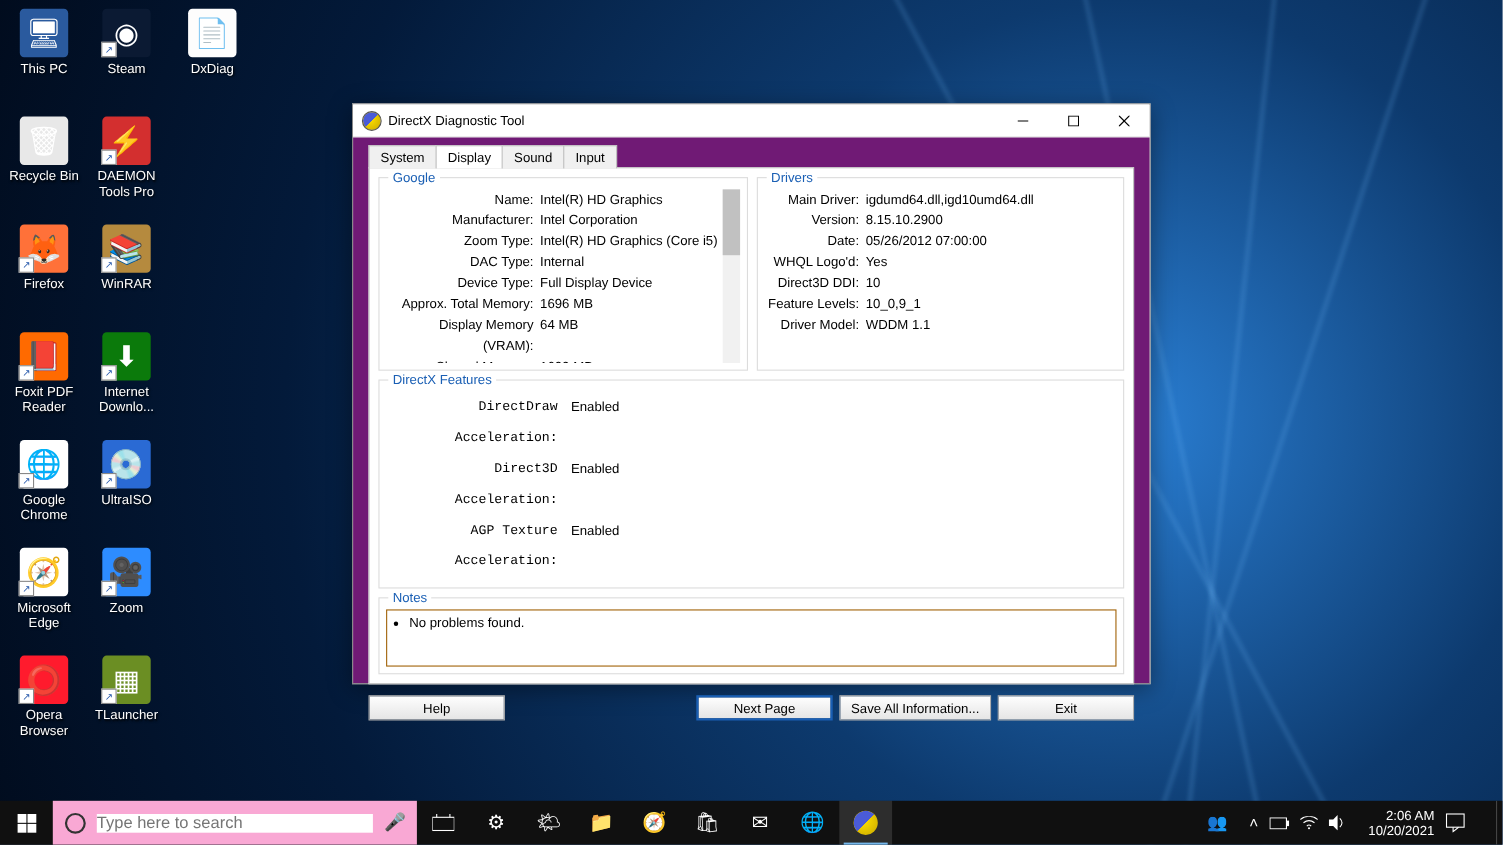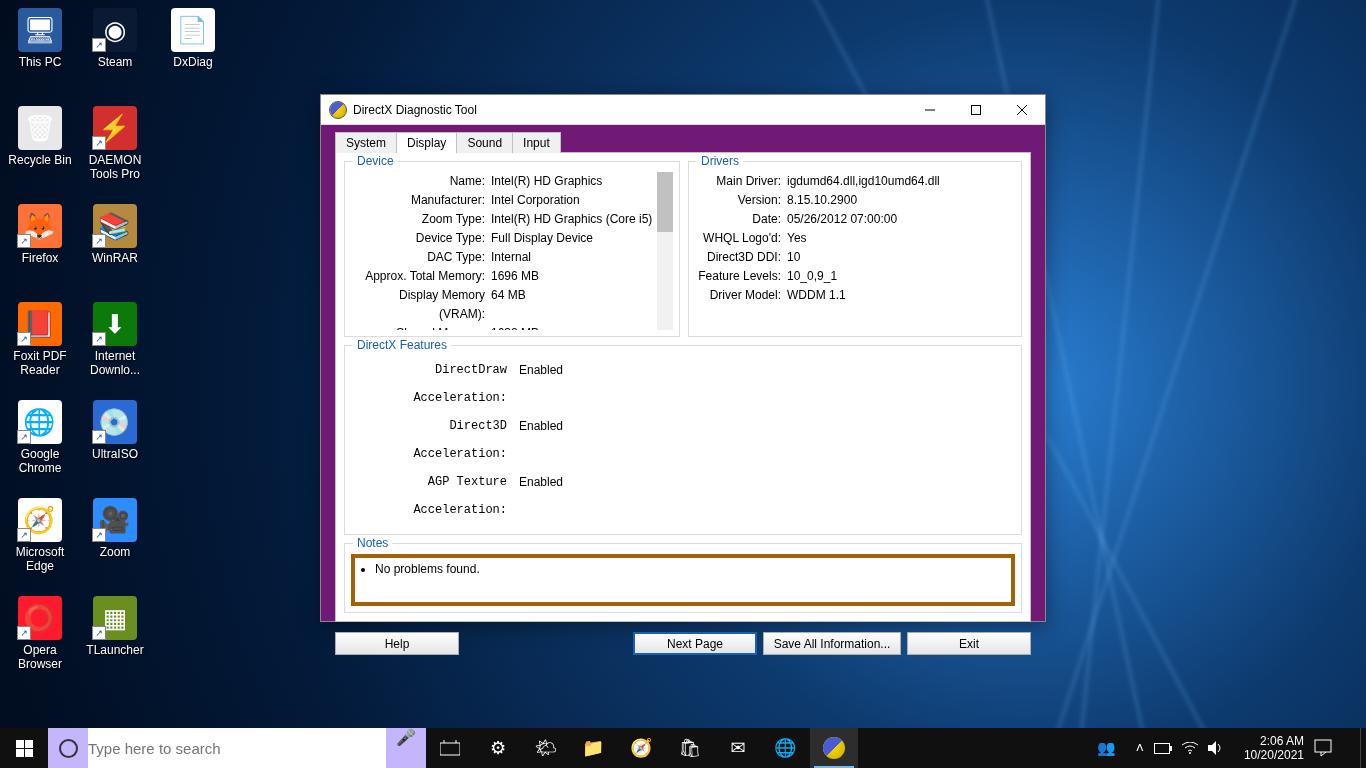--- a/index.html
+++ b/index.html
@@ -53,34 +53,34 @@
 .kv .k { width: 140px; text-align: right; padding-right: 6px; }
 .kv2 .k { width: 92px; }
 .kvf .k { width: 162px; font-family: Liberation Mono, monospace; }
 .kv .v { flex: 1; white-space: nowrap; overflow: hidden; }
 
 .g-features { margin-top: 8px; padding-bottom: 10px; }
 .g-features .kv { line-height: 28px; }
 .g-features .v { padding-left: 6px; }
 
 .g-notes { margin-top: 8px; flex: 1; }
-.notes-box { border: 4px solid #a16207; height: 52px; padding: 4px 6px; font-size: 12px; overflow-y: auto; background: #fff; }
+.notes-box { border: 1px solid #a16207; height: 52px; padding: 4px 6px; font-size: 12px; overflow-y: auto; background: #fff; }
 .notes-box li { list-style: disc; margin-left: 14px; }
 
 .btnrow { display: flex; margin-top: 10px; gap: 6px; }
 .btn { height: 23px; font-size: 12px; background: linear-gradient(#fefefe, #e5e5e5); border: 1px solid #adadad; padding: 0 8px; display: flex; align-items: center; justify-content: center; }
 .btn.w { width: 124px; }
 .btn.default { border: 2px solid #1a5fb4; }
 
 
 .taskbar { position: absolute; left: 0; bottom: 0; width: 100%; height: 40px; background: #101010; display: flex; align-items: center; color: #fff; }
 .startbtn { width: 48px; height: 40px; display: flex; align-items: center; justify-content: center; }
 .wlogo { width: 17px; height: 17px; display: grid; grid-template-columns: 1fr 1fr; grid-template-rows: 1fr 1fr; gap: 1px; }
 .wlogo span { background: #fff; }
-.search { height: 40px; width: 378px; background: #c4b5fd; display: flex; color: #555; position: relative; }
+.search { height: 40px; width: 331px; background: #f9a8d4; display: flex; align-items: center; color: #555; position: relative; }
 .search .cortana { width: 40px; display: flex; align-items: center; justify-content: center; }
 .search .cortana .ring { width: 19px; height: 19px; border: 2px solid #333; border-radius: 50%; }
 .search input { border: none; outline: none; flex: 1; font-size: 15px; color: #777; }
 .search .mic { width: 40px; text-align: center; font-size: 16px; color: #333; }
 .tbicon { width: 48px; height: 40px; display: flex; align-items: center; justify-content: center; position: relative; }
 .tbicon.active::after { content: ""; position: absolute; bottom: 0; left: 4px; right: 4px; height: 2px; background: #76b9ed; }
 .tbicon.active { background: rgba(255,255,255,.12); }
 .sysarea { margin-left: auto; display: flex; align-items: center; height: 40px; }
 .systray { display: flex; align-items: center; gap: 10px; padding: 0 10px; font-size: 14px; }
 .clock { text-align: right; font-size: 12px; line-height: 14px; padding: 0 10px; }
@@ -200,42 +200,42 @@
   <div class="wbody">
     <div class="tabs" id="tabs">
         <div class="tab">System</div>
         <div class="tab active">Display</div>
         <div class="tab">Sound</div>
         <div class="tab">Input</div>
       </div>
     <div class="tabcontent">
       <div class="row2">
         <div class="group g-device">
-          <div class="legend">Device</div>
+          <div class="legend">Google</div>
           <div class="scrollarea">
             <div id="device-rows">
                 <div class="kv ">
                   <div class="k">Name:</div>
                   <div class="v">Intel(R) HD Graphics</div>
                 </div>
                 <div class="kv ">
                   <div class="k">Manufacturer:</div>
                   <div class="v">Intel Corporation</div>
                 </div>
                 <div class="kv ">
                   <div class="k">Zoom Type:</div>
                   <div class="v">Intel(R) HD Graphics (Core i5)</div>
                 </div>
                 <div class="kv ">
+                  <div class="k">DAC Type:</div>
+                  <div class="v">Internal</div>
+                </div>
+                <div class="kv ">
                   <div class="k">Device Type:</div>
                   <div class="v">Full Display Device</div>
-                </div>
-                <div class="kv ">
-                  <div class="k">DAC Type:</div>
-                  <div class="v">Internal</div>
                 </div>
                 <div class="kv ">
                   <div class="k">Approx. Total Memory:</div>
                   <div class="v">1696 MB</div>
                 </div>
                 <div class="kv ">
                   <div class="k">Display Memory (VRAM):</div>
                   <div class="v">64 MB</div>
                 </div>
                 <div class="kv ">

